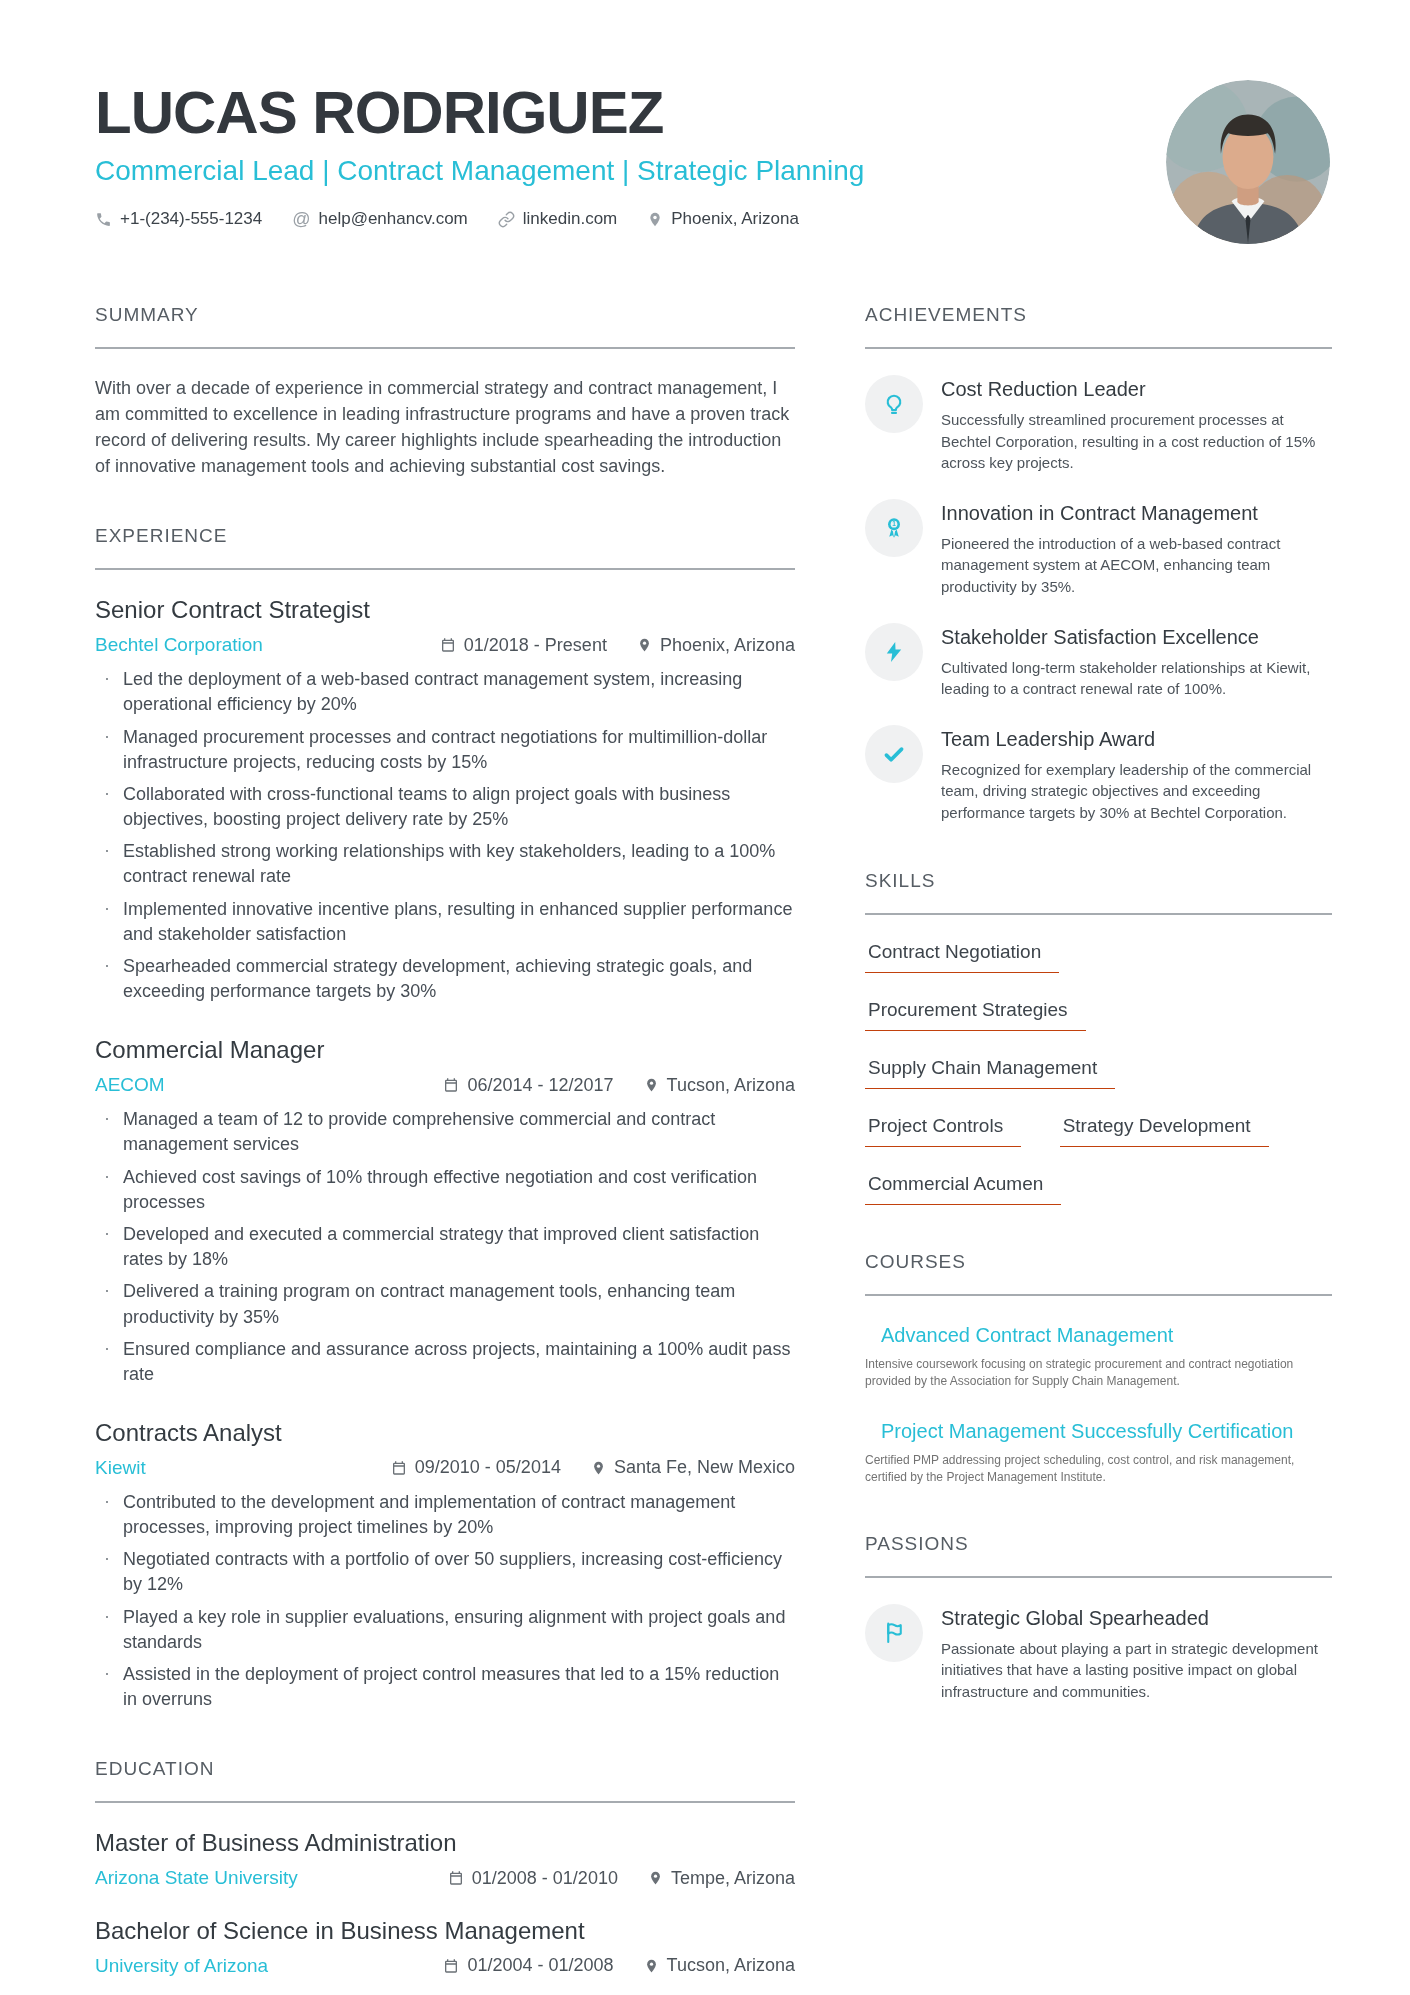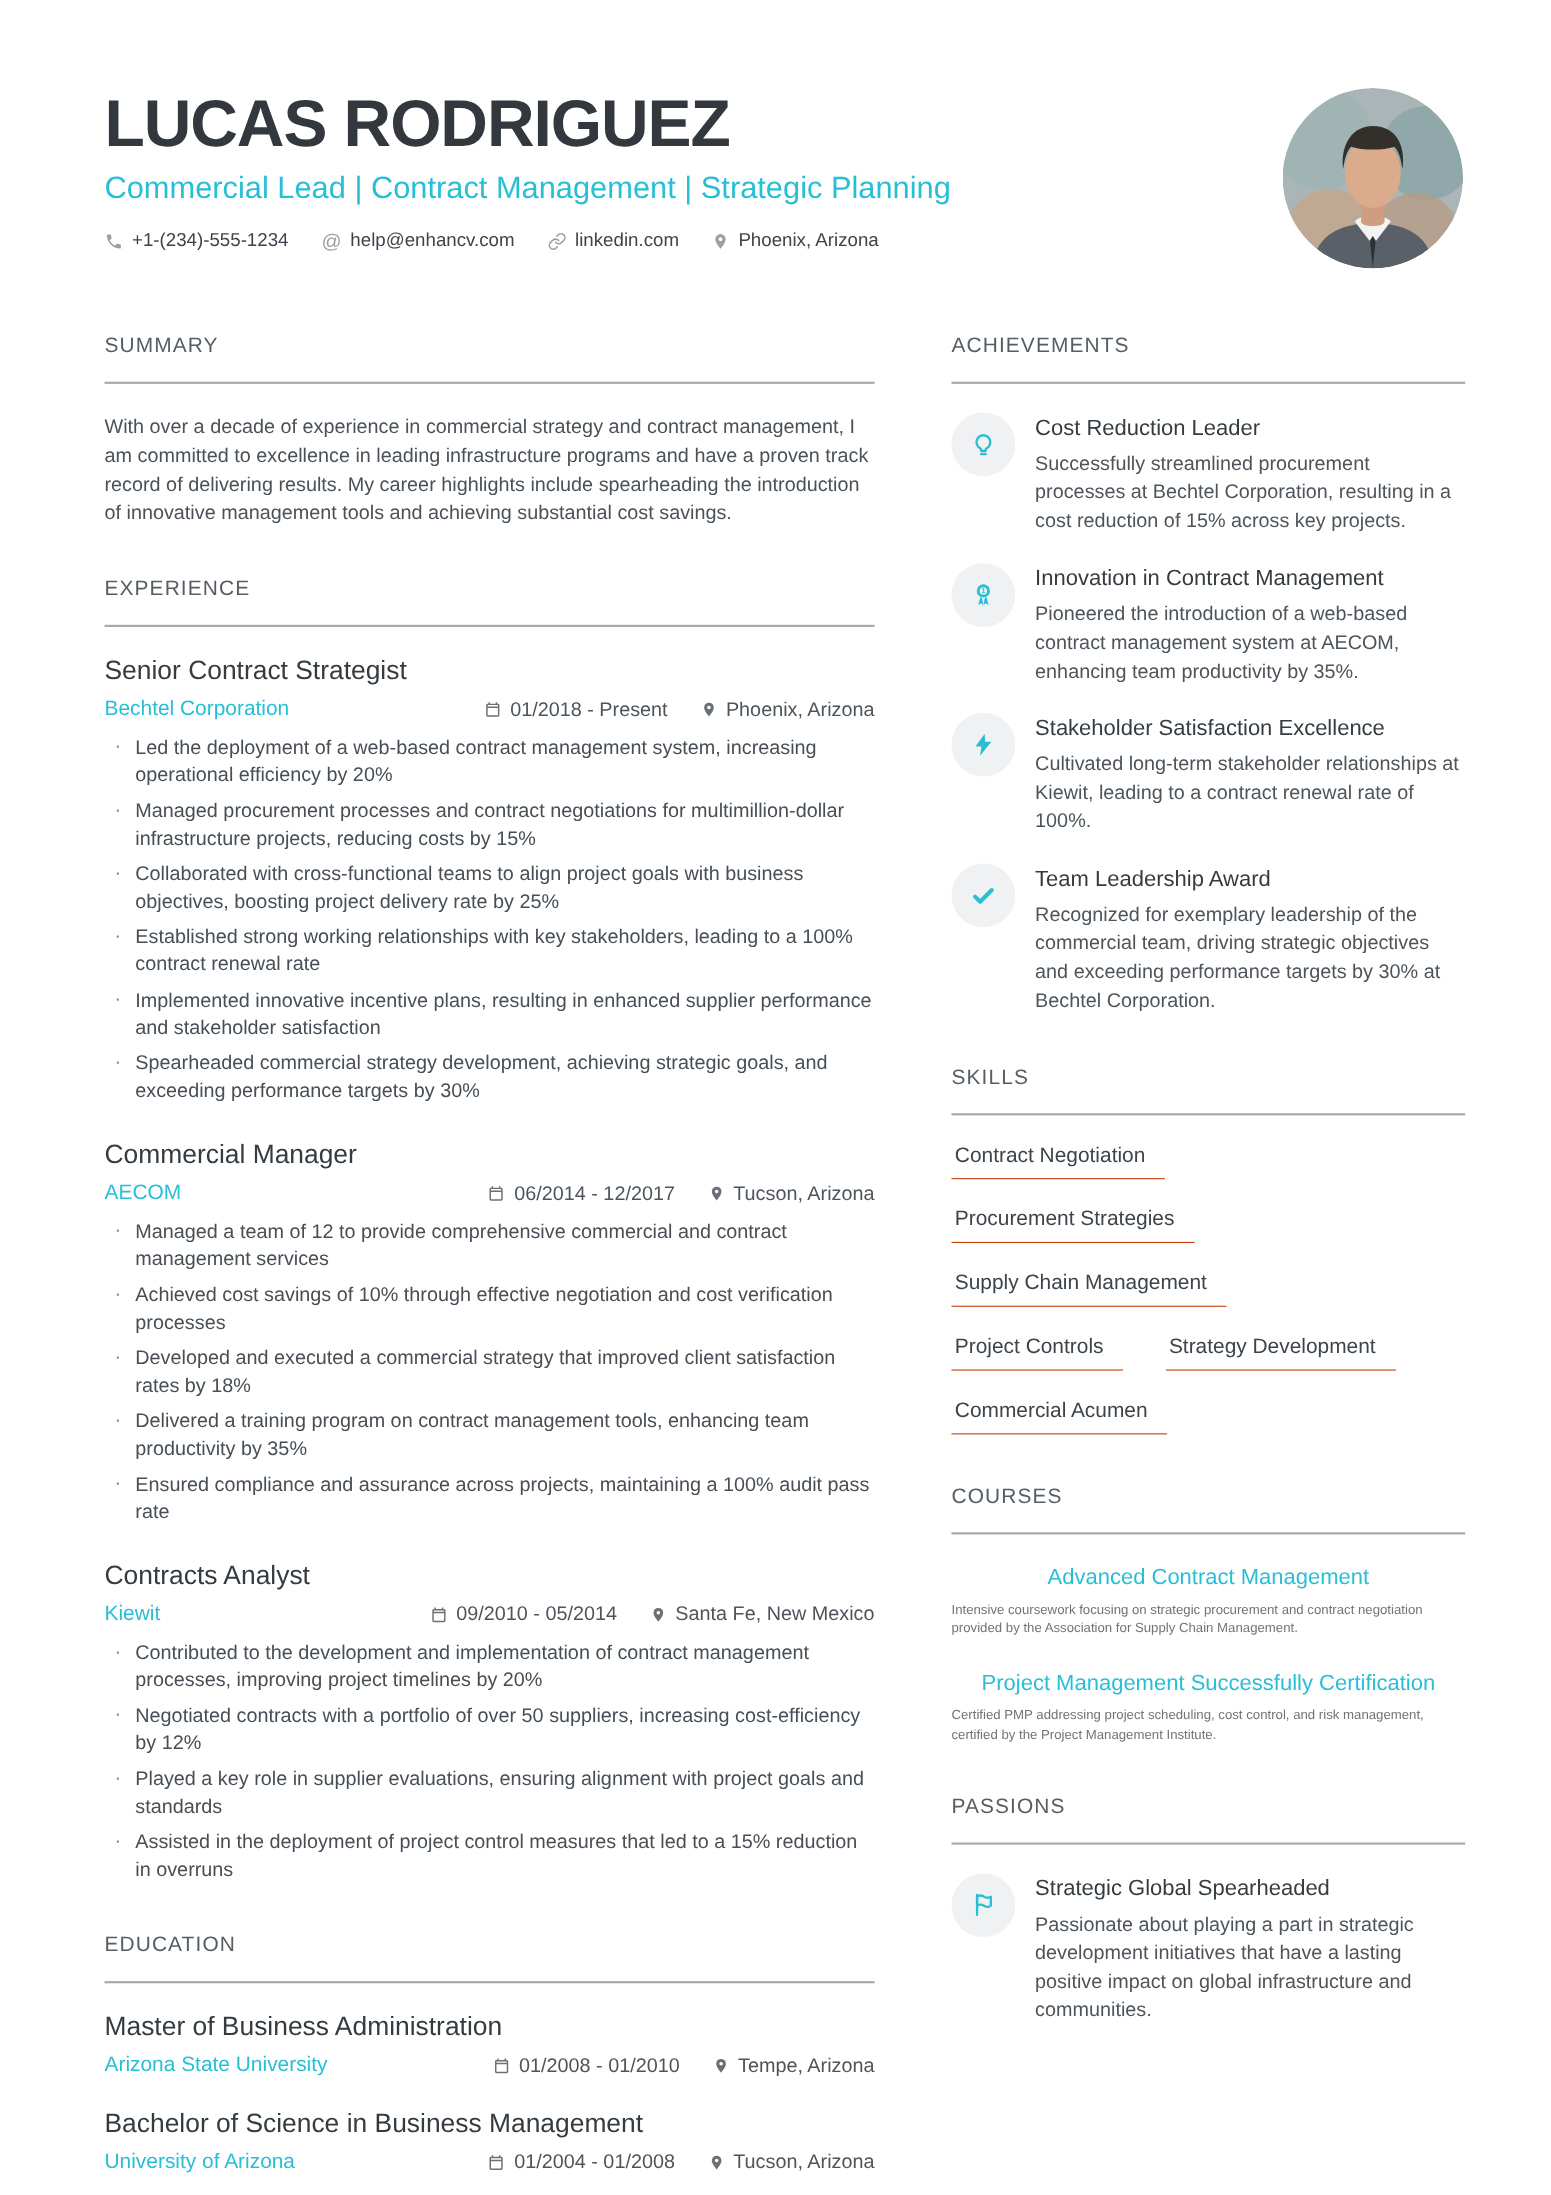--- a/index.html
+++ b/index.html
@@ -40,27 +40,27 @@
   .meta-date { margin-right: 30px; }
   .bullets { margin-top: 11px; }
   .bullet { position: relative; padding-left: 28px; font-size: 18px; line-height: 1.4; color: #474e56; margin-bottom: 7px; }
   .bullet::before { content: "·"; position: absolute; left: 9px; top: -1px; color: #7d8389; }
   .degree { margin-bottom: 28px; }
   
   .ach-item { display: flex; gap: 18px; margin-bottom: 25px; }
   .ach-item:last-child { margin-bottom: 0; }
   .ach-badge { width: 58px; height: 58px; flex: none; border-radius: 50%; background: #f0f1f2; display: flex; align-items: center; justify-content: center; }
   .ach-title { font-size: 20px; font-weight: 500; color: #343b41; margin: 2px 0 7px; line-height: 1.25; }
-  .ach-text { font-size: 18px; line-height: 1.44; color: #4d545b; }
+  .ach-text { font-size: 15px; line-height: 1.44; color: #4d545b; }
   .skill-row { margin-bottom: 26px; }
   .skill-row:last-child { margin-bottom: 0; }
   .skill { display: inline-block; font-size: 19px; color: #3d444b; border-bottom: 1px solid #c2410c; padding: 0 18px 9px 3px; margin-right: 34px; }
   .course { margin-bottom: 28px; }
   .course:last-child { margin-bottom: 0; }
-  .course-title { font-size: 20px; font-weight: 500; color: var(--accent); margin: 0 0 8px; line-height: 1.3; text-align: center; }
+  .course-title { font-size: 20px; font-weight: 500; color: var(--accent); margin: 0 16px 8px; line-height: 1.3; }
   .course-text { font-size: 12px; line-height: 1.44; color: #737373; }
   
   .footer { margin-top: auto; display: flex; align-items: center; justify-content: space-between; padding-top: 30px; }
   :root { --accent: #28bed6; }
 </style>
 </head>
 <body>
 
 <div class="page">
 

